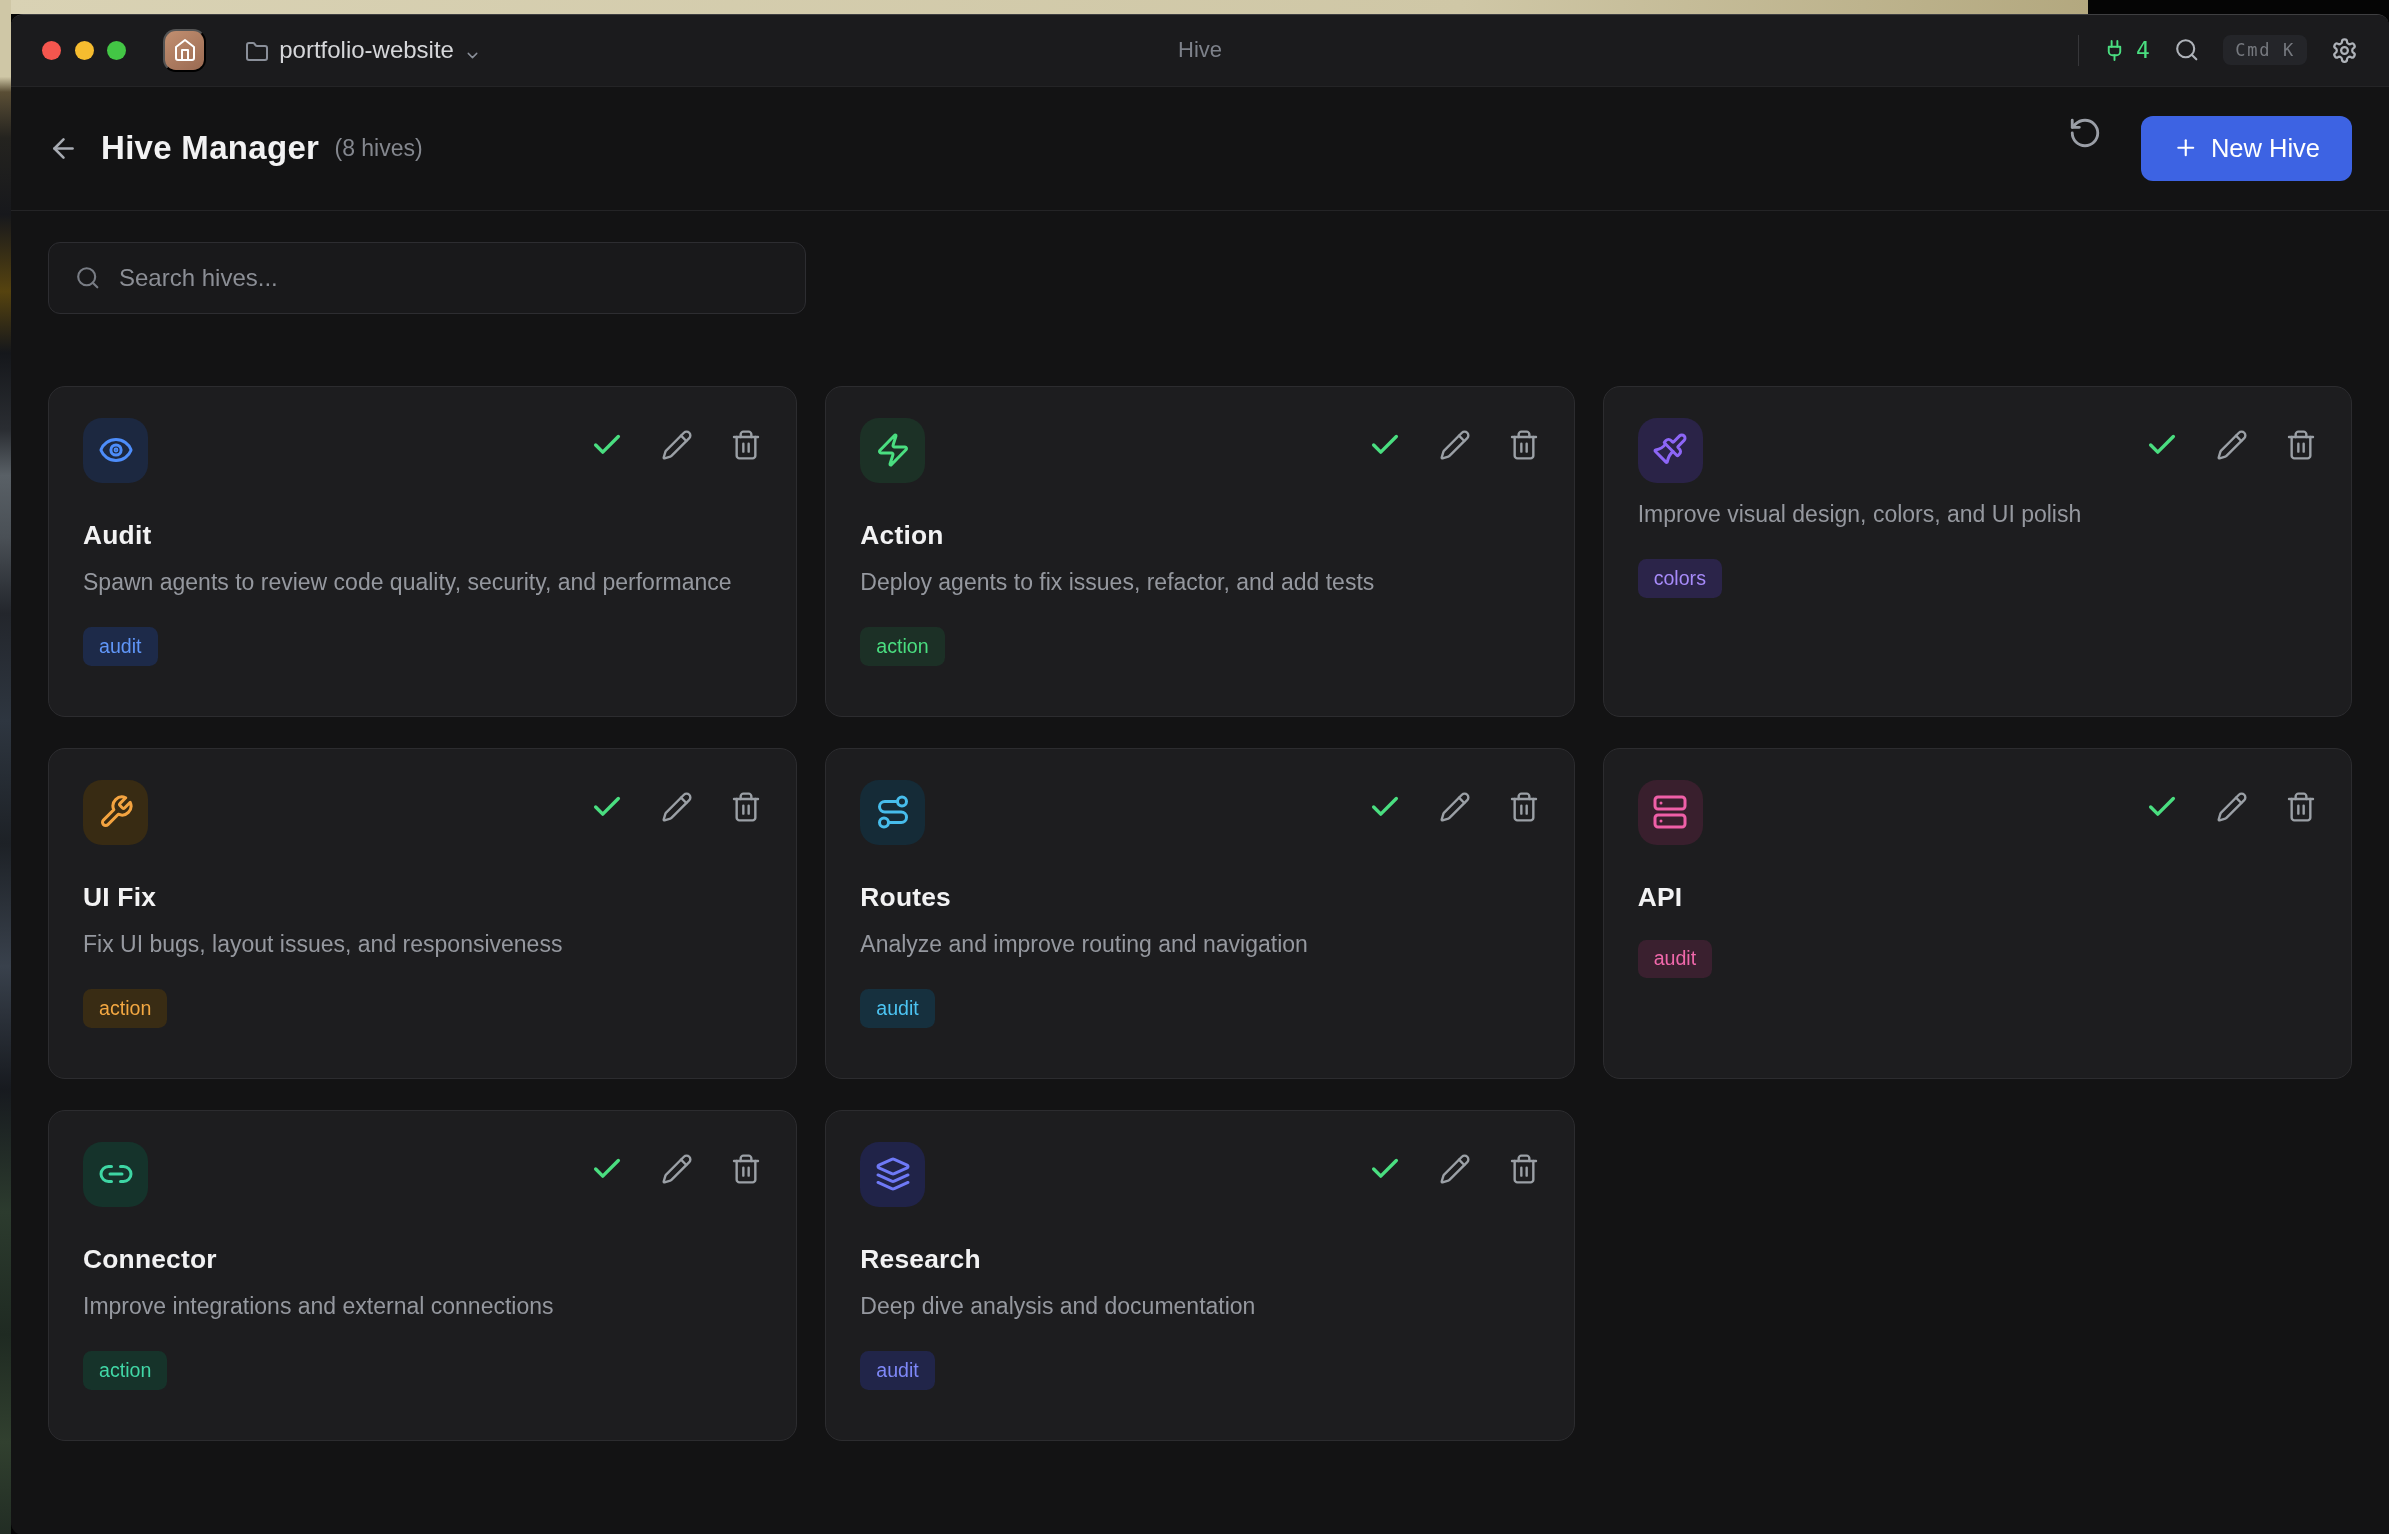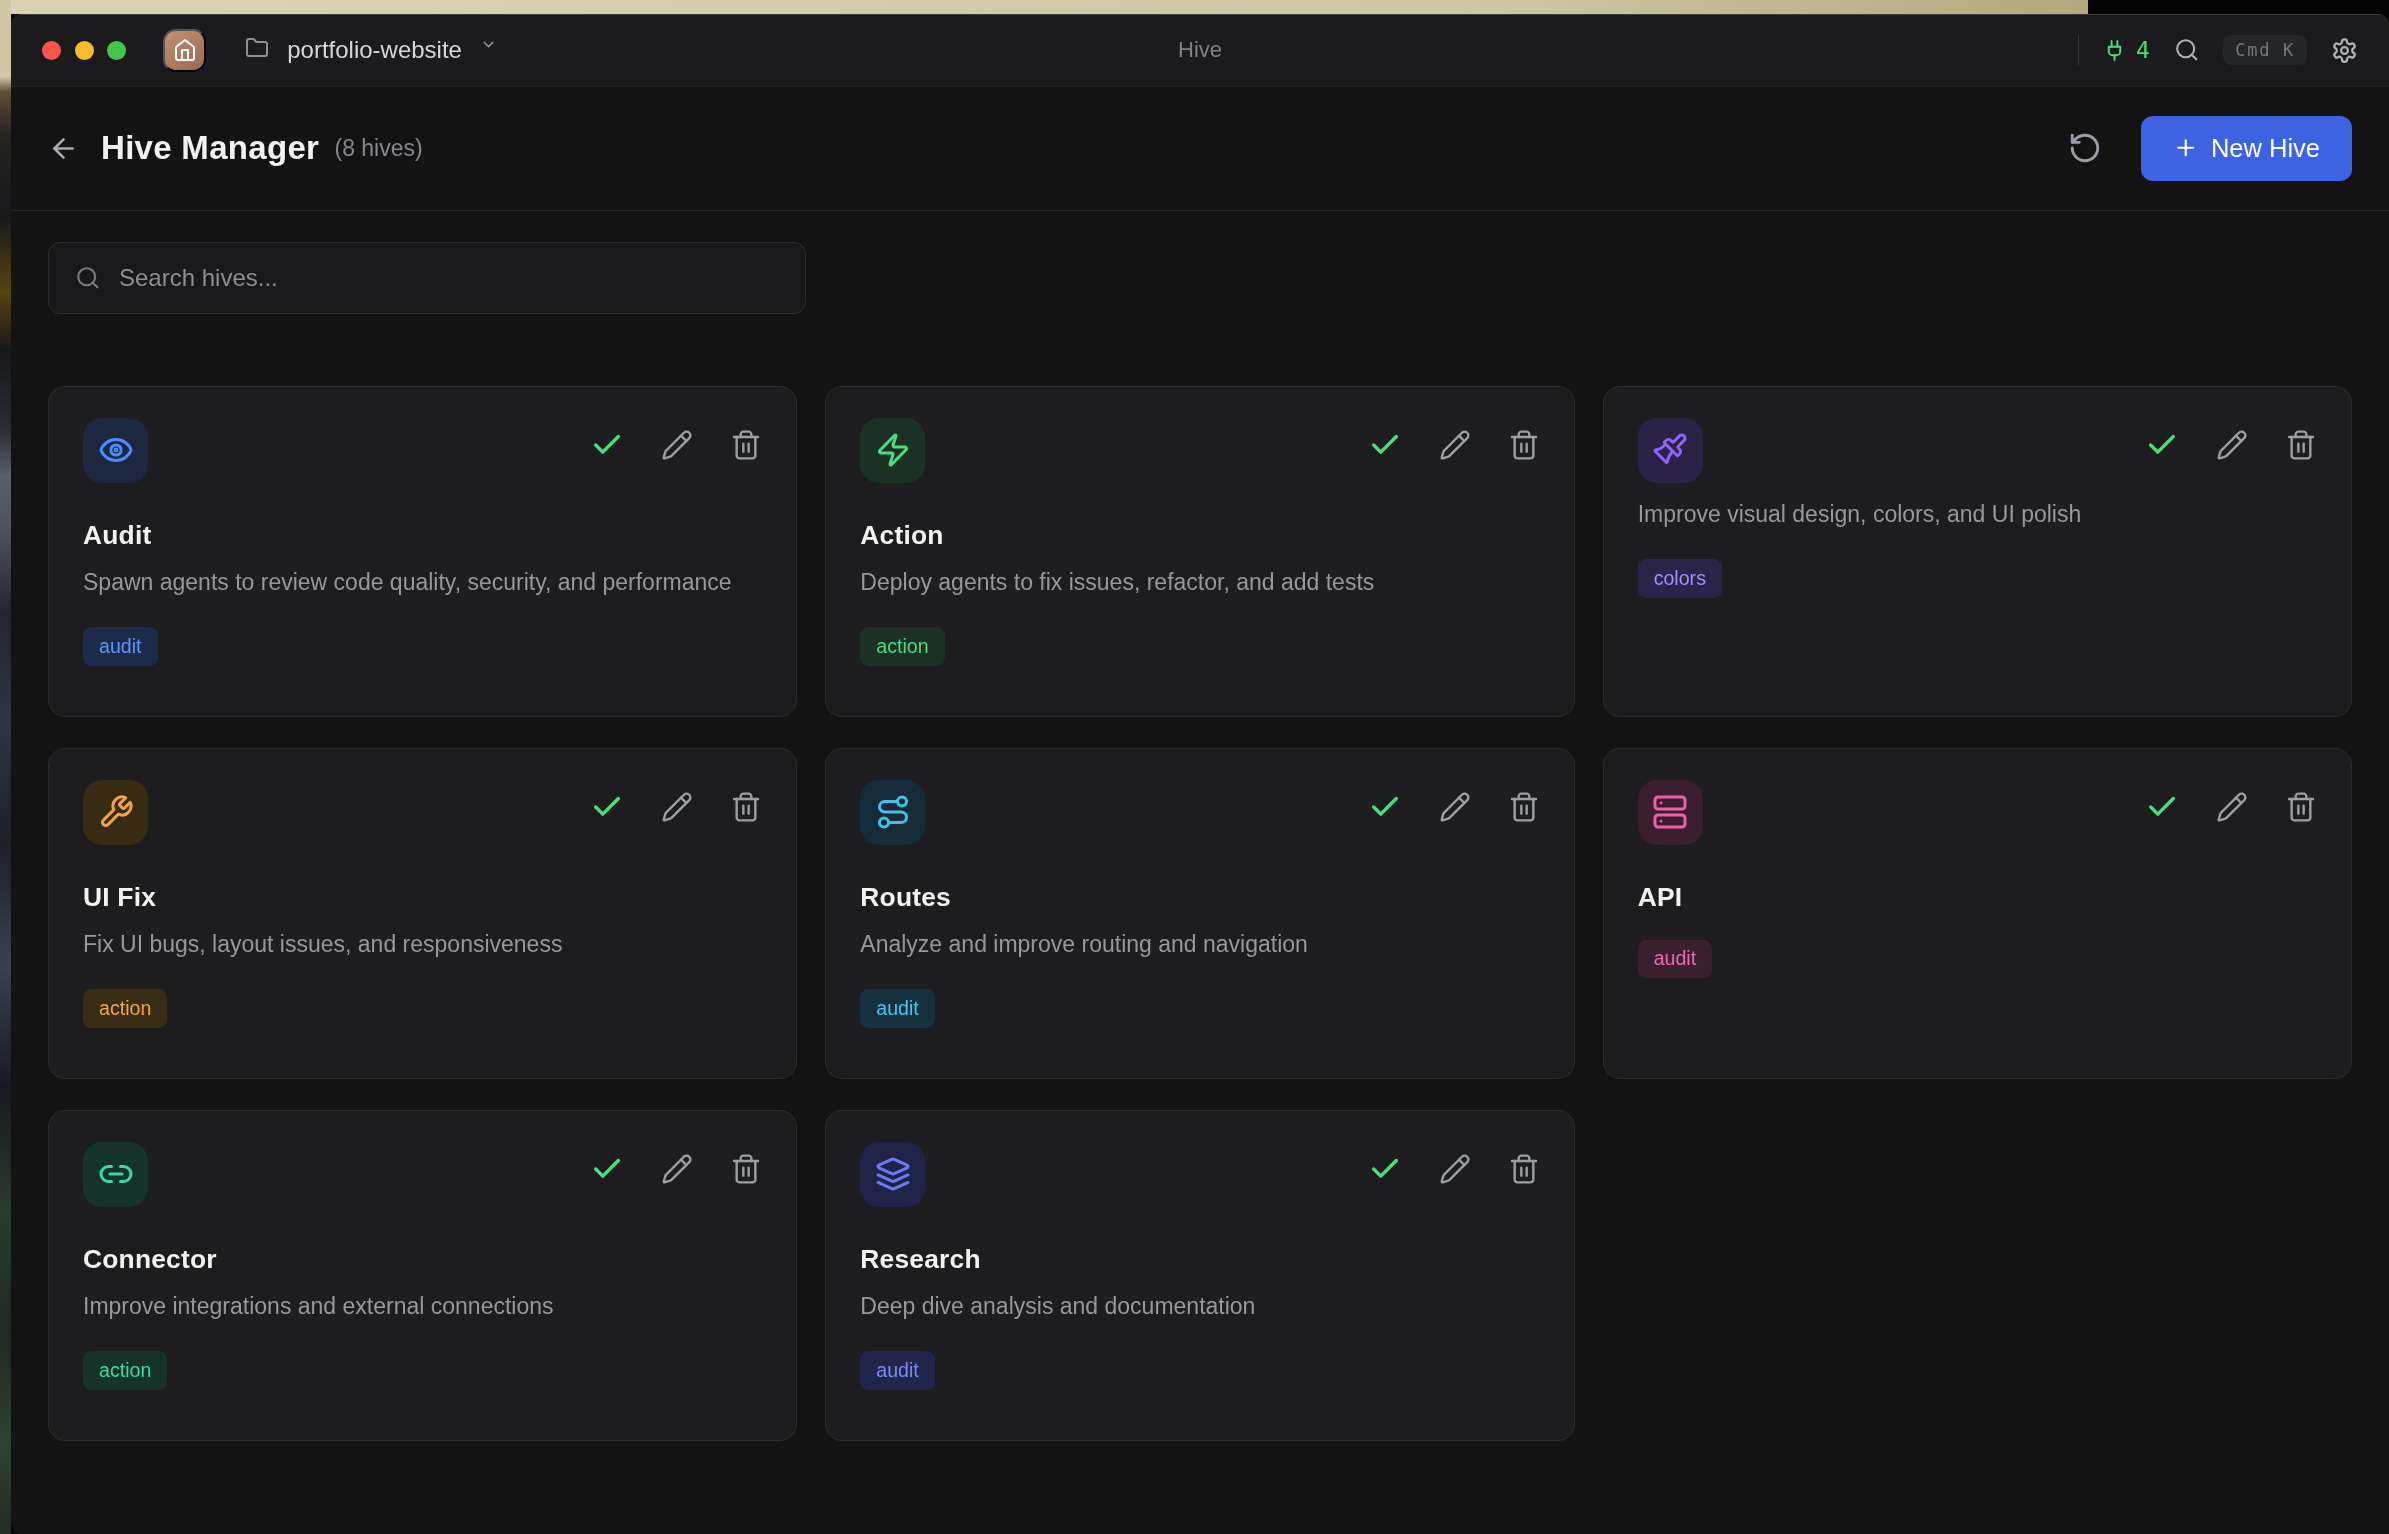--- a/index.html
+++ b/index.html
@@ -26,39 +26,39 @@
   
   .titlebar { height:72px; background:var(--titlebar-bg,#1b1b1d);
     border-bottom:0.9px solid var(--divider,#242426);
     display:flex; align-items:center; padding:0 31px; position:relative; }
   .lights { display:flex; gap:13.6px; align-items:center; }
   .light { width:19px; height:19px; border-radius:50%; }
   .light.red{ background:#f5564e; } .light.yellow{ background:#f6bc2f; } .light.green{ background:#43c645; }
   .home-btn { margin-left:37px; width:43px; height:43px; border-radius:12.8px;
     background:linear-gradient(145deg,#c28f70,#9a6a52);
     display:flex; align-items:center; justify-content:center; color:#fff; }
-  .proj { display:flex; align-items:flex-start; margin-left:39px; gap:18px; color:#8a8f99; }
+  .proj { display:flex; align-items:flex-end; margin-left:39px; gap:10px; color:#8a8f99; }
   .proj-name { font-size:24px; color:#d6d7da; }
   .win-title { position:absolute; left:50%; top:50%; transform:translate(-50%,-50%);
     font-size:22px; color:#7d818a; }
   .tb-right { margin-left:auto; display:flex; align-items:center; gap:24px; }
   .vdiv { width:0.9px; height:31px; background:#37373a; }
   .plug-group { display:flex; align-items:center; gap:10.2px; color:var(--success,#4ade80); }
   .plug-count { font-family:"DejaVu Sans Mono",monospace; font-size:23px; }
   .kbd-pill { background:#242529; border-radius:7.7px; padding:5.1px 12px;
     font-family:"DejaVu Sans Mono",monospace; font-size:17px; color:#76797f; letter-spacing:1.7px; }
   .icon-btn { background:none; border:none; color:#aeb2b8; display:flex; align-items:center; cursor:pointer; }
 
   
   .page-header { height:124px; display:flex; align-items:center; padding:0 37px;
     border-bottom:0.9px solid var(--divider,#242426); }
   .back-btn { color:#a7abb2; background:none; border:none; display:flex; cursor:pointer; }
   .page-title { font-size:33px; font-weight:700; color:var(--text-primary,#f2f2f3); margin-left:22px; letter-spacing:0.3px; }
   .hive-count { font-size:23px; color:#84878e; margin-left:15.3px; }
-  .hdr-right { margin-left:auto; display:flex; align-items:center; gap:39px; }
+  .hdr-right { margin-left:auto; display:flex; align-items:flex-start; gap:39px; }
   .refresh-btn { color:#9a9ea6; background:none; border:none; display:flex; cursor:pointer; }
   .new-hive-btn { display:flex; align-items:center; gap:12px; background:var(--accent-button,#3d63e3);
     color:#fff; border:none; border-radius:12px; height:65px; padding:0 32px;
     font-size:25.5px; font-family:inherit; cursor:pointer; }
 
   
   .search-row { padding:31px 37px 0; }
   .search-box { width:758px; height:72px; background:#19191b; border:0.9px solid #2d2d31;
     border-radius:12px; display:flex; align-items:center; padding:0 25.5px; gap:19px; }
   .search-box input { flex:1; background:transparent; border:none; outline:none;

